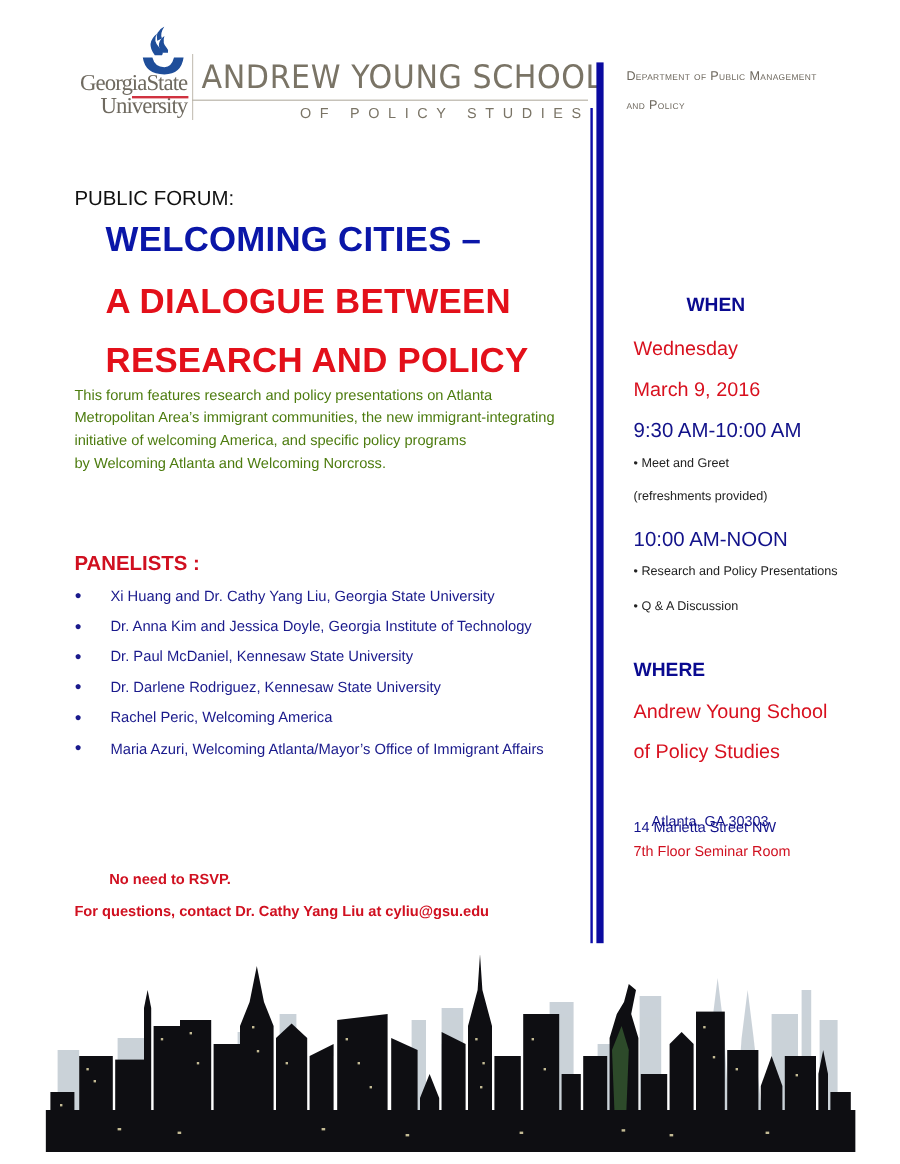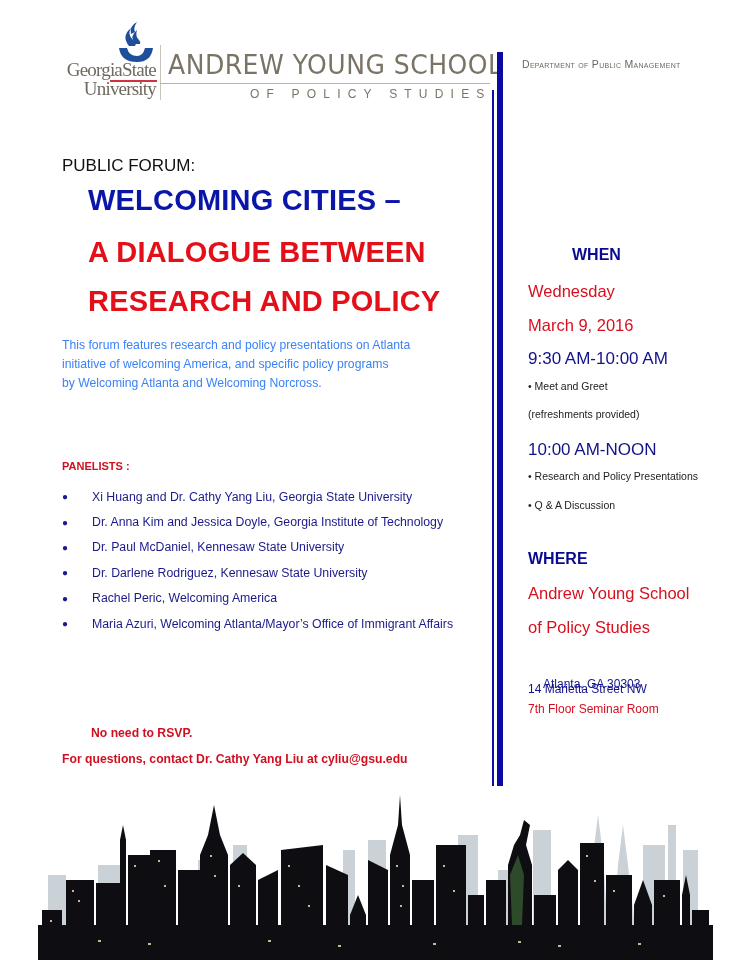--- a/index.html
+++ b/index.html
@@ -28,24 +28,24 @@
     
     .vline-thin { left: 492px; top: 90px; width: 2px; height: 696px; background: #0d0da8; }
     .vline-thick { left: 497px; top: 52px; width: 6px; height: 734px; background: #0a0aa0; }
 
     
     .forum-label { left: 62px; top: 156px; font-size: 17px; color: #111; }
     .title { left: 62px; font-weight: bold; font-size: 29px; letter-spacing: 0.2px; white-space: nowrap; margin-left: 26px; }
     .t1 { top: 184px; color: #0a16a8; }
     .t2 { top: 236px; color: #e3101a; }
     .t3 { top: 285px; color: #e3101a; }
-    .intro { left: 62px; top: 336px; width: 430px; color: #3b82f6; font-size: 12.2px; line-height: 19px; }
+    .intro { left: 62px; top: 320px; width: 430px; color: #4d7c0f; font-size: 12.2px; line-height: 19px; }
     .intro span { display:block; white-space: nowrap; }
 
-    .panel-head { left: 62px; top: 460px; color: #d01020; font-weight: bold; font-size: 11px; }
+    .panel-head { left: 62px; top: 460px; color: #d01020; font-weight: bold; font-size: 17px; }
     .panel-list { left: 62px; top: 484px; margin: 0; padding: 0; list-style: none; }
     .panel-list li { display: flex; height: 25.4px; align-items: center; color: #1a1a8c; font-size: 12.3px; white-space: nowrap; }
     .panel-list .bullet { width: 30px; color: #1a1a8c; font-size: 10px; }
 
     .rsvp { left: 62px; top: 726px; color: #d01020; font-weight: bold; font-size: 12.2px; padding-left: 29px; }
     .contact { left: 62px; top: 752px; color: #d01020; font-weight: bold; font-size: 12.2px; white-space: nowrap; }
 
     
     .r { left: 528px; white-space: nowrap; }
     .when, .where { color: #0a0a90; font-weight: bold; font-size: 16px; }
@@ -86,32 +86,34 @@
   <span class="l2">University</span>
 </div>
 <div class="abs gsu-redline"></div>
 <div class="abs logo-divider"></div>
 <div class="abs ays-title">ANDREW YOUNG SCHOOL</div>
 <div class="abs ays-rule"></div>
 <div class="abs ays-sub">OF POLICY STUDIES</div>
 
 <div class="abs dept">
   <span>Department of Public Management</span>
+  <span>and Policy</span>
 </div>
 
 <div class="abs vline-thin"></div>
 <div class="abs vline-thick"></div>
 
 <div class="abs forum-label">PUBLIC FORUM:</div>
 <div class="abs title t1">WELCOMING CITIES –</div>
 <div class="abs title t2">A DIALOGUE BETWEEN</div>
 <div class="abs title t3">RESEARCH AND POLICY</div>
 
 <div class="abs intro">
   <span>This forum features research and policy presentations on Atlanta</span>
+  <span>Metropolitan Area’s immigrant communities, the new immigrant-integrating</span>
   <span>initiative of welcoming America, and specific policy programs</span>
   <span>by Welcoming Atlanta and Welcoming Norcross.</span>
 </div>
 
 <div class="abs panel-head">PANELISTS :</div>
 <ul class="abs panel-list">
   <li>
       <span class="bullet">●</span>
       <span>Xi Huang and Dr. Cathy Yang Liu, Georgia State University</span>
     </li>

